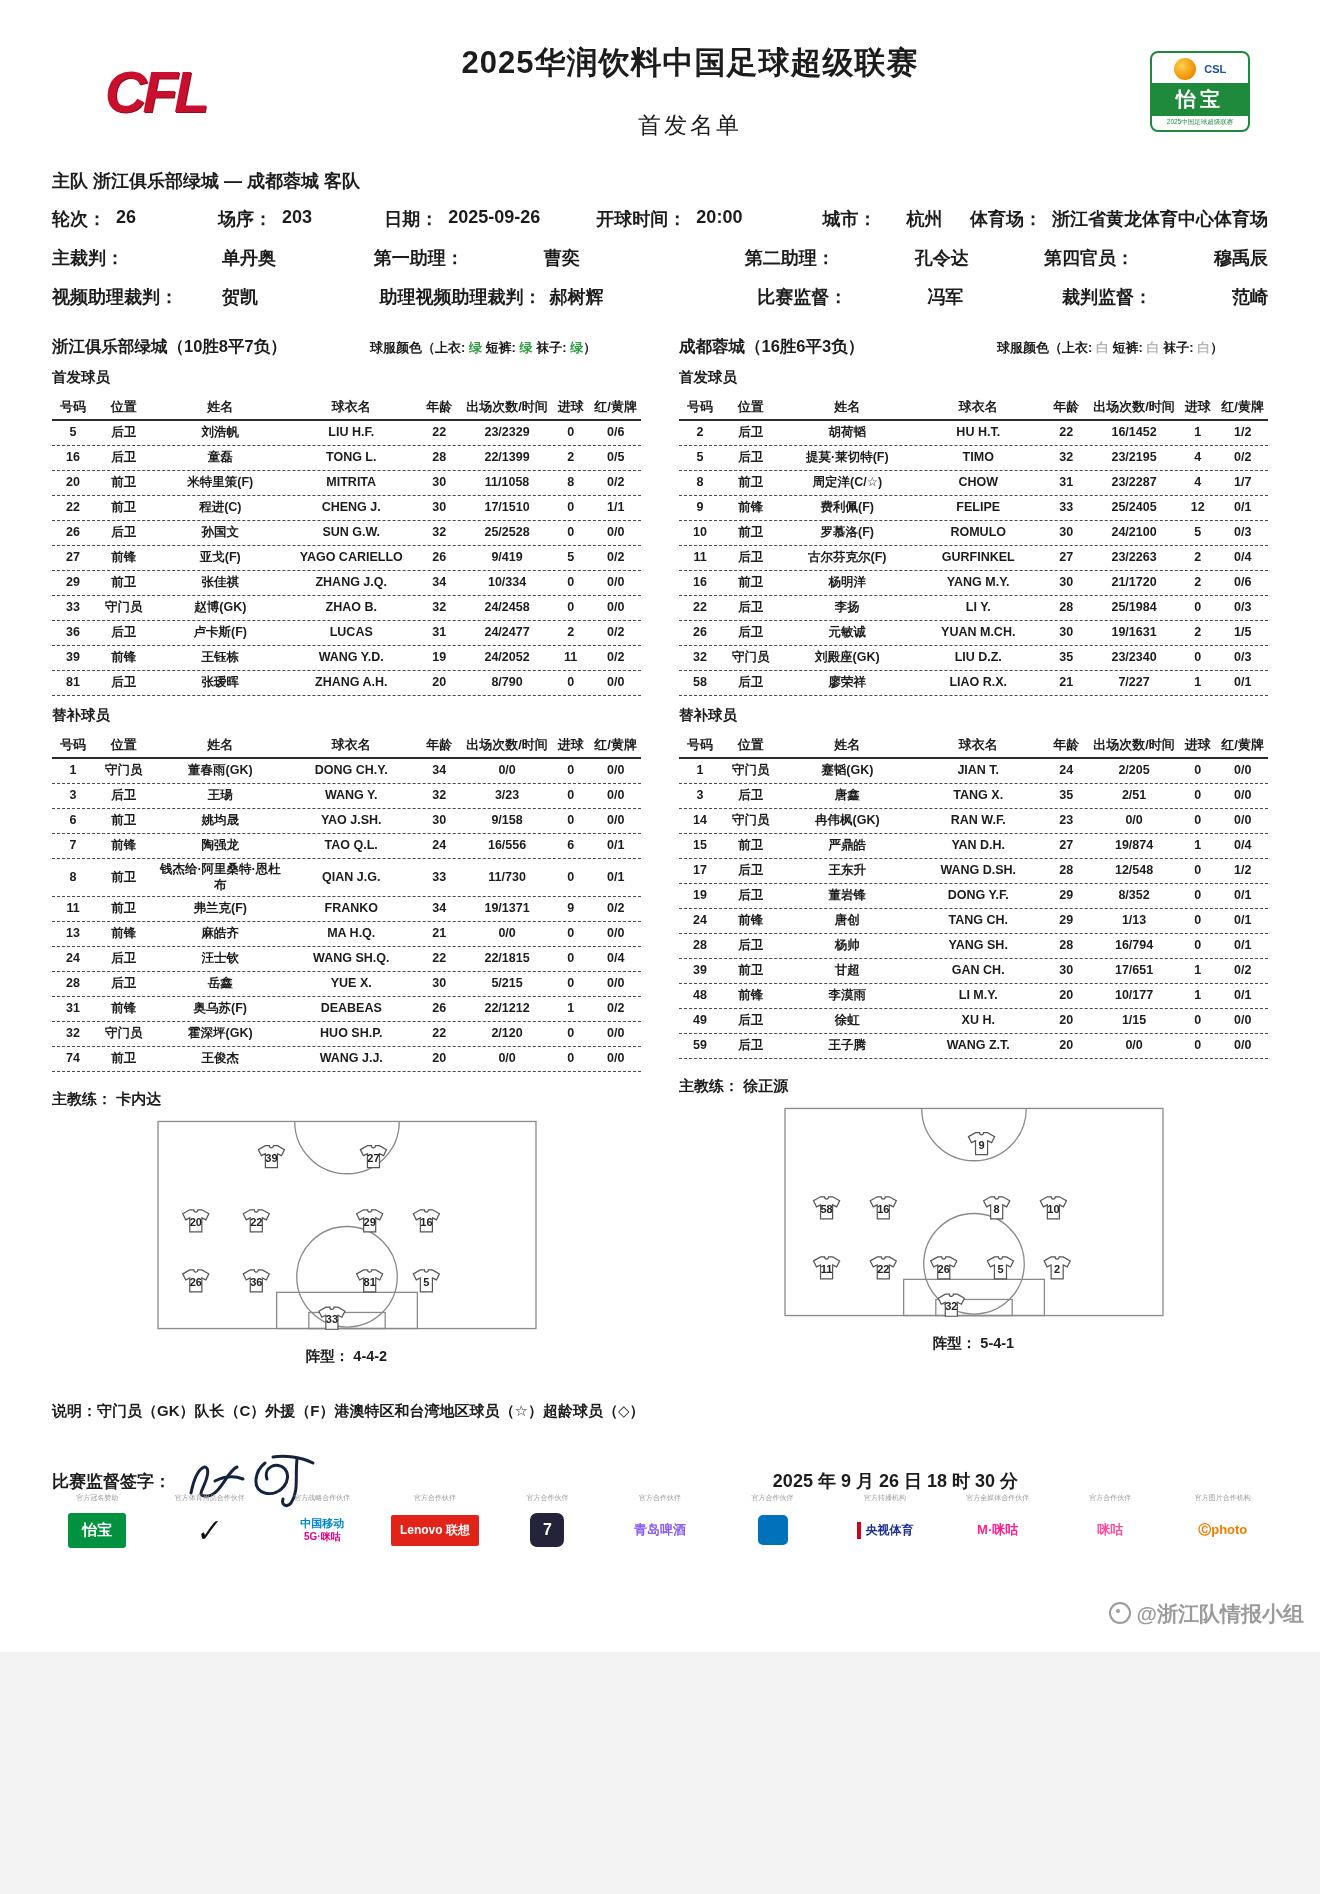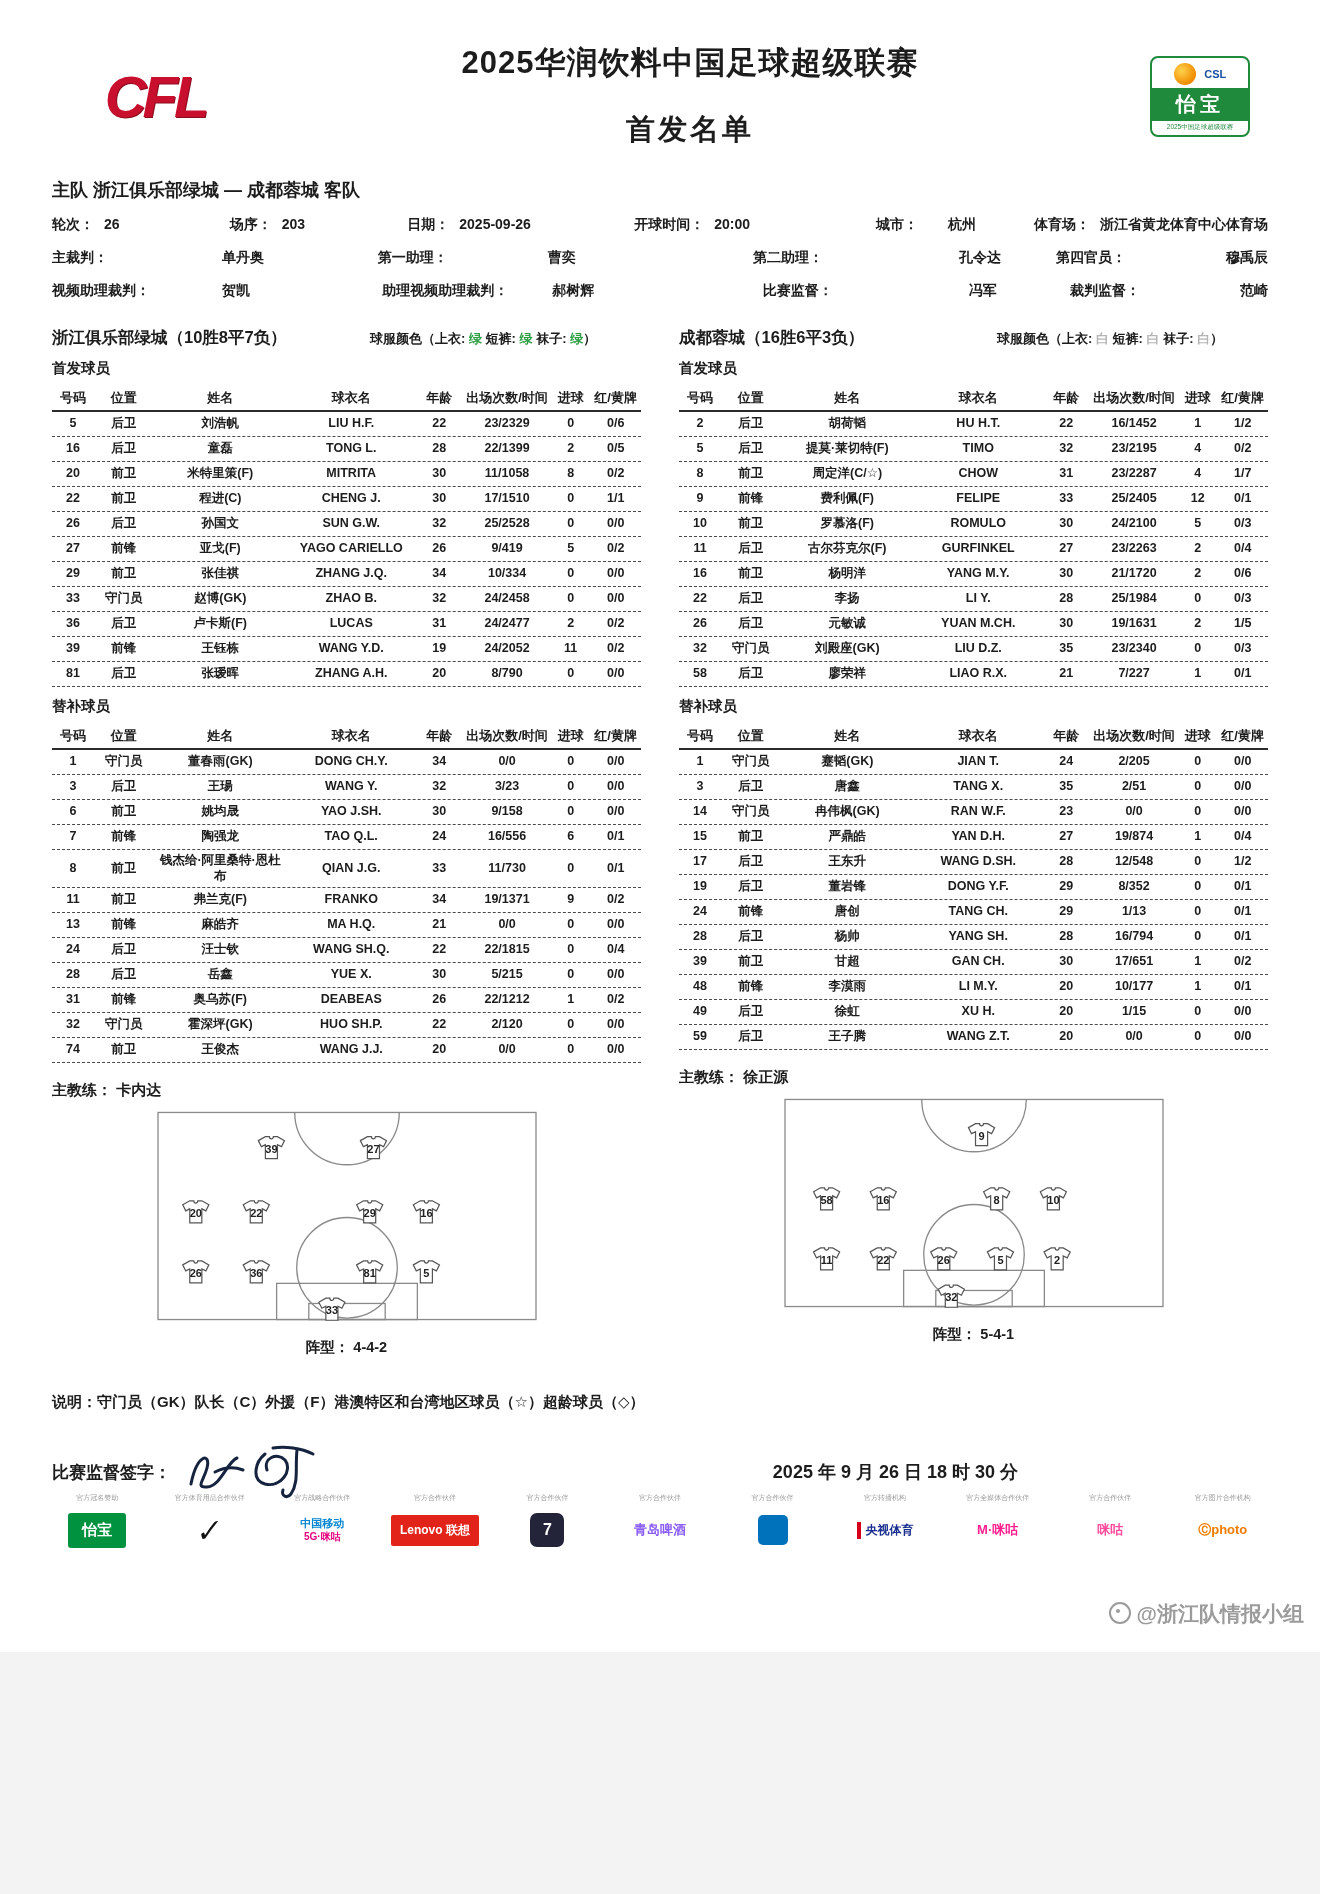--- a/index.html
+++ b/index.html
@@ -5,42 +5,42 @@
   html,body{margin:0;padding:0;background:#f3f3f3;}
   .page{position:relative;width:1320px;height:1652px;margin:0 auto;background:#ffffff;
         font-family:"Liberation Sans","DejaVu Sans",sans-serif;color:#1c1c1c;overflow:hidden;}
   
   .hdr{display:flex;align-items:center;justify-content:space-between;padding:42px 70px 0 80px;}
   .cfl{width:150px;text-align:center;}
   .cfl-text{font-size:58px;font-weight:900;font-style:italic;color:#c8102e;letter-spacing:-4px;
             text-shadow:1px 1px 0 #8e0c20;}
   .titles{flex:1;text-align:center;}
   .title{font-size:31px;font-weight:800;letter-spacing:1px;}
-  .subtitle{font-size:29px;font-weight:700;margin-top:26px;letter-spacing:3px;}
+  .subtitle{font-size:23px;font-weight:400;margin-top:26px;letter-spacing:3px;}
   .csl-badge{width:96px;border:2.5px solid #1f8a3b;border-radius:8px;overflow:hidden;background:#fff;text-align:center;}
   .csl-crest{padding:5px 0 3px;}
   .crest-ball{display:inline-block;width:22px;height:22px;border-radius:50%;
               background:radial-gradient(circle at 35% 35%,#ffd24d,#f08c00 70%);vertical-align:middle;}
   .csl-word{display:inline-block;margin-left:4px;font-size:11px;font-weight:800;color:#1b4fa0;vertical-align:middle;}
   .csl-green{background:#1f8a3b;color:#fff;font-size:20px;font-weight:800;letter-spacing:4px;padding:3px 0;}
   .csl-tiny{font-size:6.5px;color:#1f8a3b;padding:2px 0 3px;}
   
   .matchline{padding:0 52px;margin-top:28px;font-size:18px;font-weight:800;}
   .inforows{padding:0 52px;margin-top:14px;}
-  .irow{display:flex;font-size:14px;font-weight:600;margin-bottom:15px;}
+  .irow{display:flex;font-size:18px;font-weight:600;margin-bottom:15px;}
   .irow .pair{display:flex;}
   .irow.r0 .pair{margin-right:0;}
   .irow.r0 .pair:nth-child(1){width:180px;}
   .irow.r0 .pair:nth-child(2){width:180px;}
   .irow.r0 .pair:nth-child(3){width:230px;}
   .irow.r0 .pair:nth-child(4){width:245px;}
   .irow.r0 .pair:nth-child(5){width:160px;gap:20px;}
   .irow.rn .pair:nth-child(1){width:360px;}
   .irow.rn .pair:nth-child(2){width:415px;}
-  .irow.rn .pair:nth-child(3){width:335px;gap:36px;}
+  .irow.rn .pair:nth-child(3){width:335px;}
   .irow.rn .plabel{min-width:170px;}
   .irow.r0 .plabel{margin-right:10px;}
   .plabel{white-space:nowrap;}
   .pval{white-space:nowrap;}
   
   .teams{display:flex;gap:38px;padding:0 52px;margin-top:4px;}
   .teamcol{flex:1;min-width:0;}
   .teamhead{display:flex;align-items:baseline;margin:12px 0 4px;}
   .tname{font-size:16.5px;font-weight:800;width:54%;}
   .kit{font-size:13px;font-weight:700;white-space:nowrap;}

